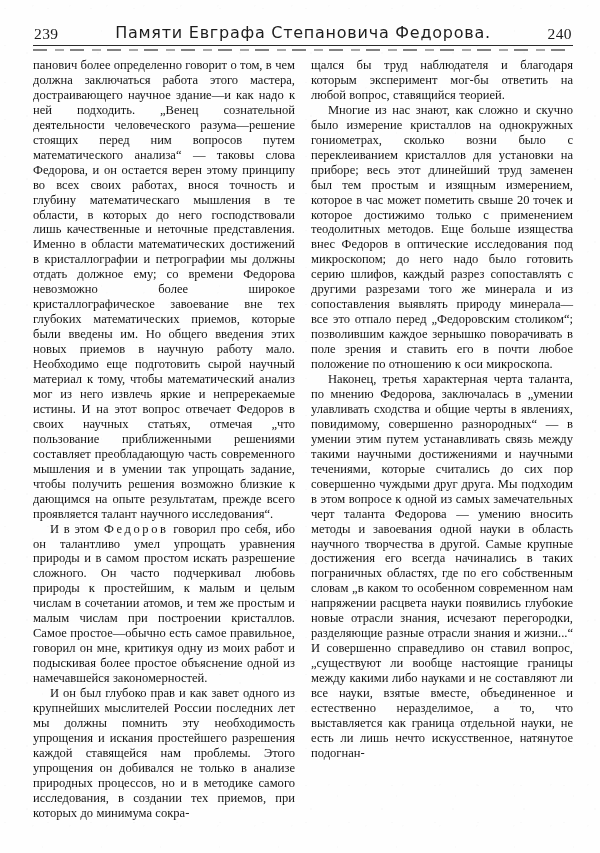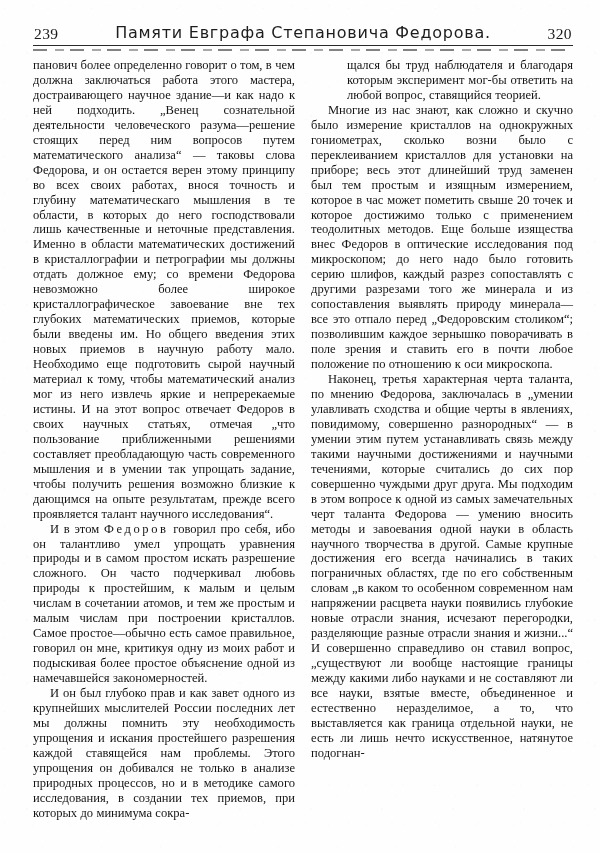--- a/index.html
+++ b/index.html
@@ -120,21 +120,20 @@
   }
   .col p.indent {
     text-indent: 1.35em;
   }
   .col p.cont {
     text-indent: 0;
   }
   
   .col p.short-end {
     text-align-last: left;
-    margin-left: 36px;
   }
 
   .sp {
     letter-spacing: 2.6px;
   }
 
   
   .grain {
     position: absolute;
     inset: 0;
@@ -149,21 +148,21 @@
   }
 </style>
 </head>
 <body>
 
 <div class="page">
 
   <div class="running-head">
     <span class="folio">239</span>
     <span class="head-title">Памяти Евграфа Степановича Федорова.</span>
-    <span class="folio">320</span>
+    <span class="folio">240</span>
   </div>
 
   <div class="rule-wrap">
     <div class="rule-main"></div>
     <div class="rule-broken"></div>
   </div>
 
   <div class="columns">
 
     <div class="col">

